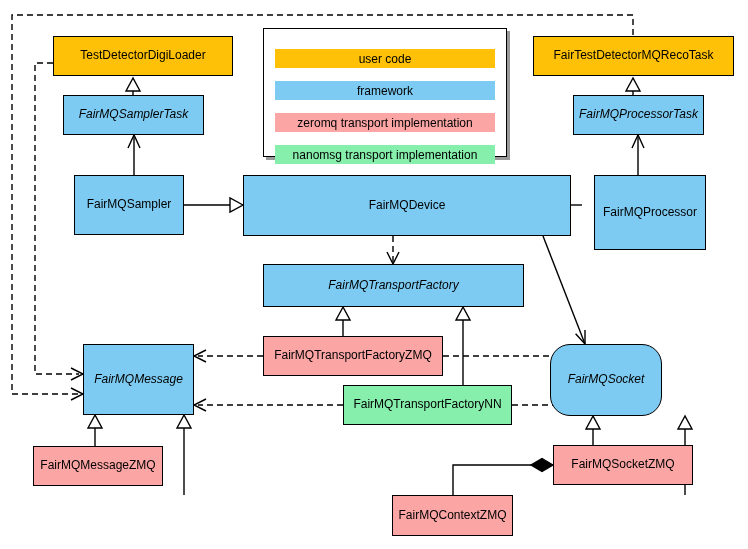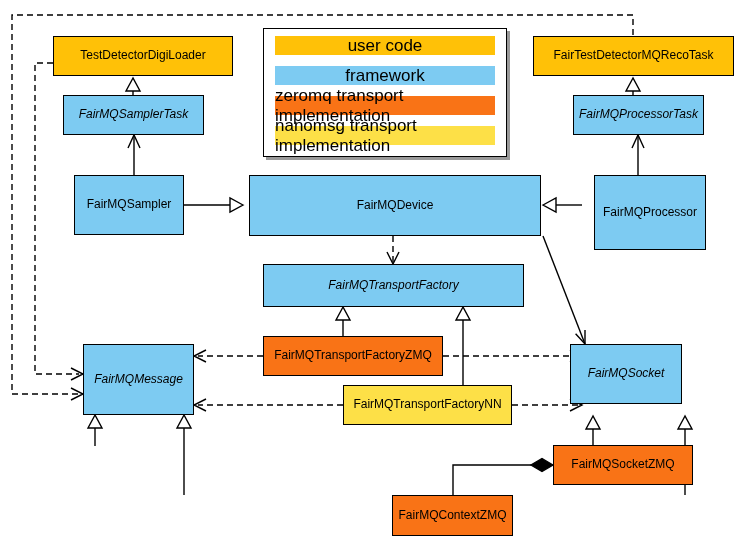--- a/index.html
+++ b/index.html
@@ -9,52 +9,52 @@
   }
   #edges{position:absolute;left:0;top:0;width:748px;height:549px;z-index:1;}
   .node{
     position:absolute;box-sizing:border-box;border:1.4px solid #000;
     display:flex;align-items:center;justify-content:center;text-align:right;
     font-weight:normal;font-size:12px;color:#000;z-index:2;line-height:1.1;
   }
   .abstract{font-style:italic;}
   .cat-user{background:#FFC107;}
   .cat-framework{background:#7DCBF2;}
-  .cat-zmq{background:#f97316;}
-  .cat-nn{background:#fde047;}
+  .cat-zmq{background:#fca5a5;}
+  .cat-nn{background:#86efac;}
 
   
   .pos-digi-loader{left:53px;top:36px;width:180px;height:40px;}
   .pos-reco-task{left:533px;top:36px;width:201px;height:40px;}
   .pos-sampler-task{left:63px;top:95px;width:141px;height:40px;}
   .pos-processor-task{left:573px;top:95px;width:131px;height:40px;}
   .pos-sampler{left:74px;top:175px;width:110px;height:60px;}
-  .pos-device{left:249px;top:175px;width:292px;height:61px;}
+  .pos-device{left:243px;top:175px;width:328px;height:61px;}
   .pos-processor{left:582px;top:175px;width:112px;height:75px;margin-left:12px;}
   .pos-transport-factory{left:263px;top:264px;width:261px;height:43px;}
   .pos-transport-factory-zmq{left:263px;top:336px;width:180px;height:40px;}
   .pos-transport-factory-nn{left:343px;top:385px;width:169px;height:40px;}
   .pos-message{left:83px;top:344px;width:111px;height:71px;}
-  .pos-socket{left:570px;top:344px;width:112px;height:60px;}
+  .pos-socket{left:550px;top:344px;width:112px;height:72px;border-radius:20px;}
   .pos-message-zmq{left:33px;top:446px;width:130px;height:40px;}
   .pos-message-nn{left:103px;top:495px;width:124px;height:40px;}
   .pos-context-zmq{left:392px;top:495px;width:121px;height:41px;}
   .pos-socket-zmq{left:553px;top:445px;width:140px;height:40px;}
   .pos-socket-nn{left:603px;top:495px;width:122px;height:40px;}
 
   
   .legend{
     position:absolute;left:263px;top:28px;width:244px;height:129px;z-index:3;
     background:#fff;border:1.5px solid #000;box-shadow:3px 3px 0 #999;
     box-sizing:border-box;padding-top:7px;
   }
   .legend-bar{
-    width:220px;height:19px;margin:0 auto 11px auto;
+    width:220px;height:19px;margin:13px auto 11px auto;
     display:flex;align-items:center;justify-content:center;
-    font-size:17px;font-weight:normal;color:#000;
+    font-size:12px;font-weight:normal;color:#000;
   }
 </style>
 </head>
 <body>
 
 <div id="canvas">
 
   <svg id="edges" viewBox="0 0 748 549" xmlns="http://www.w3.org/2000/svg" stroke="#000" stroke-width="1.4" fill="none">
 
     <g>
@@ -190,20 +190,23 @@
   </div>
   <div class="node cat-nn pos-transport-factory-nn">
     <span>FairMQTransportFactoryNN</span>
   </div>
   <div class="node cat-framework abstract pos-message">
     <span>FairMQMessage</span>
   </div>
   <div class="node cat-framework abstract pos-socket">
     <span>FairMQSocket</span>
   </div>
+  <div class="node cat-zmq pos-message-zmq">
+    <span>FairMQMessageZMQ</span>
+  </div>
   <div class="node cat-zmq pos-context-zmq">
     <span>FairMQContextZMQ</span>
   </div>
   <div class="node cat-zmq pos-socket-zmq">
     <span>FairMQSocketZMQ</span>
   </div>
 
 </div>
 
 </body></html>

